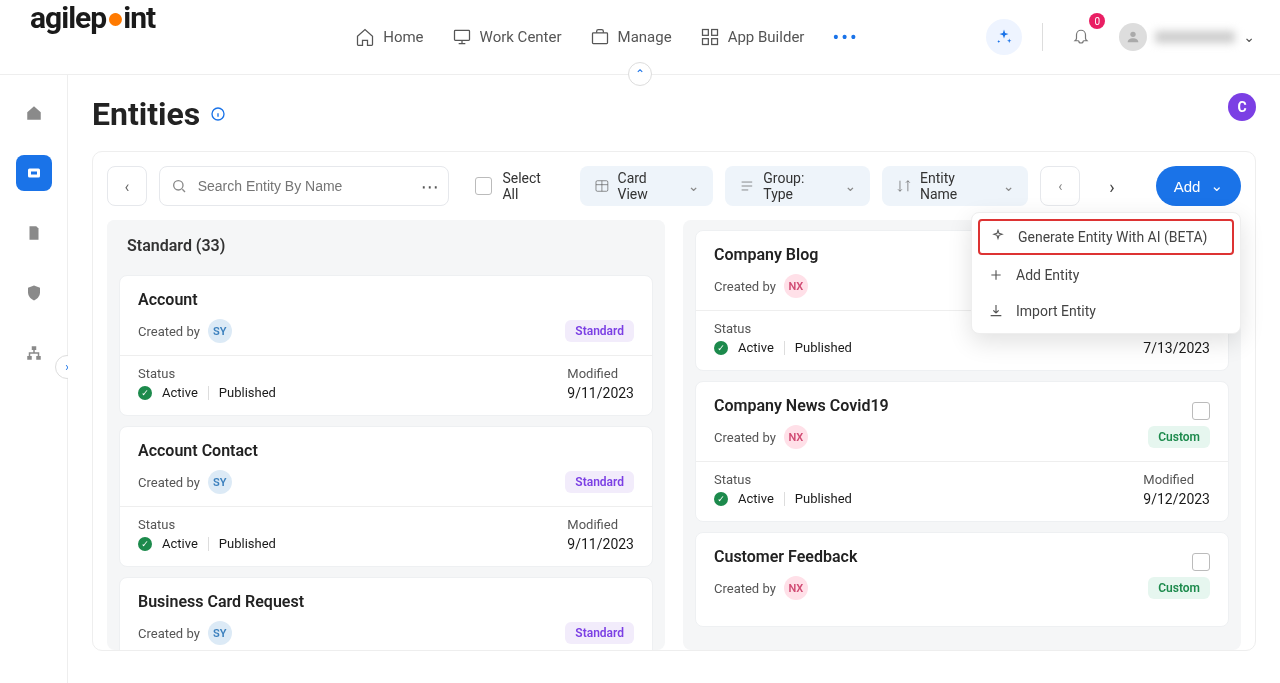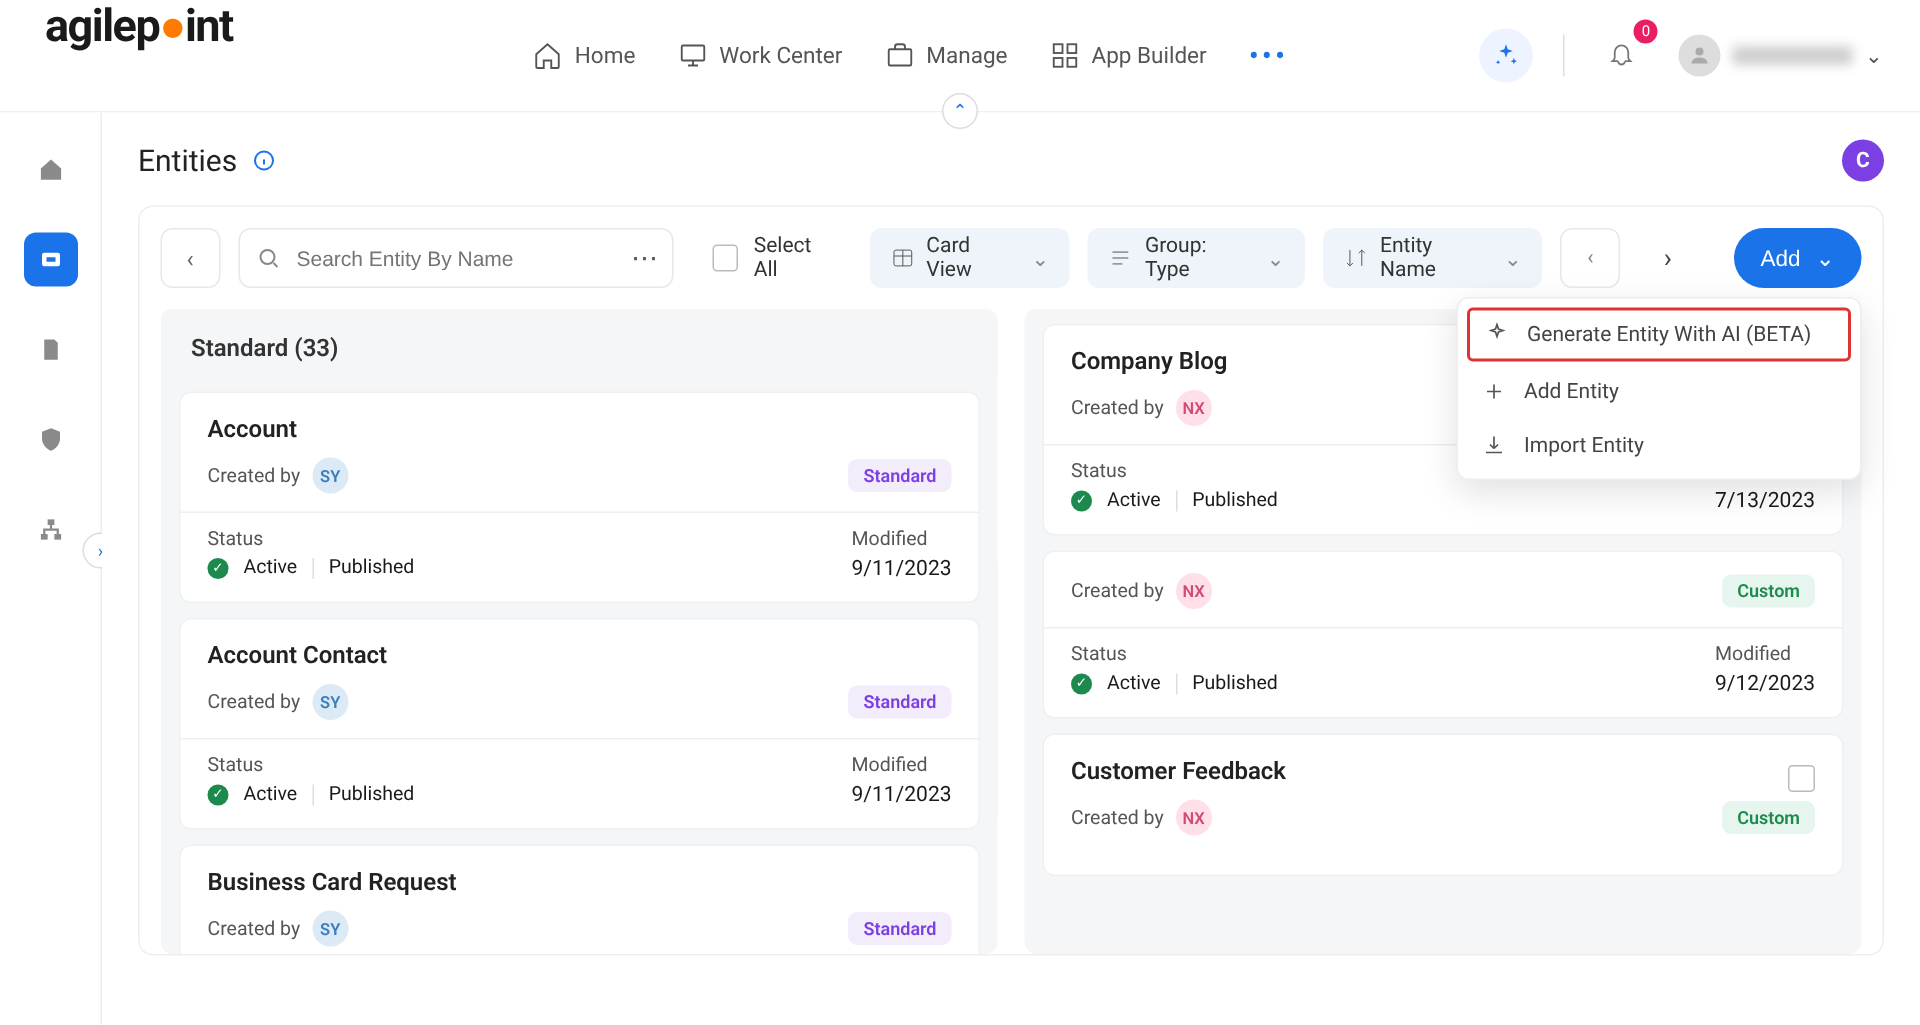--- a/index.html
+++ b/index.html
@@ -29,21 +29,21 @@
   .main { display: flex; height: calc(683px - 75px); }
   .sidebar { width: 68px; background: #fff; border-right: 1px solid #eee; display: flex; flex-direction: column; align-items: center; padding-top: 20px; gap: 24px; position: relative; }
   .sb-item { width: 36px; height: 36px; border-radius: 8px; display: flex; align-items: center; justify-content: center; cursor: pointer; color: #8a8a8a; }
   .sb-item.active { background: #1a73e8; color: #fff; }
   .sb-item svg { width: 18px; height: 18px; }
   .sb-expand { position: absolute; right: -12px; top: 280px; width: 24px; height: 24px; background: #fff; border: 1px solid #ddd; border-radius: 50%; display: flex; align-items: center; justify-content: center; color: #1a73e8; cursor: pointer; font-size: 12px;}
   
   
   .content { flex: 1; padding: 20px 24px; background: #fff; position: relative;}
   .page-title-row { display: flex; align-items: center; gap: 10px; }
-  .page-title { font-size: 20px; font-weight: 400; color: #222; }
+  .page-title { font-size: 32px; font-weight: 700; color: #222; }
   .info-icon { width: 16px; height: 16px; color: #1a73e8; }
   .copilot-fab { position: absolute; right: 24px; top: 18px; width: 28px; height: 28px; border-radius: 50%; background: #7b3fe4; color:#fff; display:flex; align-items:center; justify-content:center; font-weight:700; font-size:14px; cursor:pointer;}
   
   .panel { margin-top: 18px; border: 1px solid #eee; border-radius: 10px; padding: 14px 14px 0; position: relative; }
   .toolbar { display: flex; align-items: center; gap: 12px; margin-bottom: 14px; }
   .tb-btn { height: 40px; border: 1px solid #e6e8ec; background: #fff; border-radius: 8px; display: flex; align-items: center; justify-content: center; cursor: pointer; color: #444; }
   .tb-btn.iconly { width: 40px; }
   .search-wrap { position: relative; flex: 0 0 290px; display:flex; align-items:center;}
   .search-wrap input { width: 100%; height: 40px; border: 1px solid #e6e8ec; border-radius: 8px; padding: 0 36px 0 38px; font-size: 14px; color: #555; }
   .search-wrap .sicon { position: absolute; left: 12px; color: #888; }
@@ -381,20 +381,24 @@
           <span>Published</span>
         </div>
       </div>
       <div class="bot-right">
         <span class="label-sm">Modified</span>
         <span>7/13/2023</span>
       </div>
     </div>
   </div>
               <div class="card">
+    <div class="card-top">
+      <div class="card-title">Company News Covid19</div>
+      <span class="card-check"></span>
+    </div>
     <div class="created-row">
       <div class="created-by">
         <span>Created by</span>
         <span class="avatar-sm av-nx">NX</span>
       </div>
       <span class="badge badge-custom">Custom</span>
     </div>
     <div class="card-divider"></div>
     <div class="card-bot">
       <div class="bot-left">

